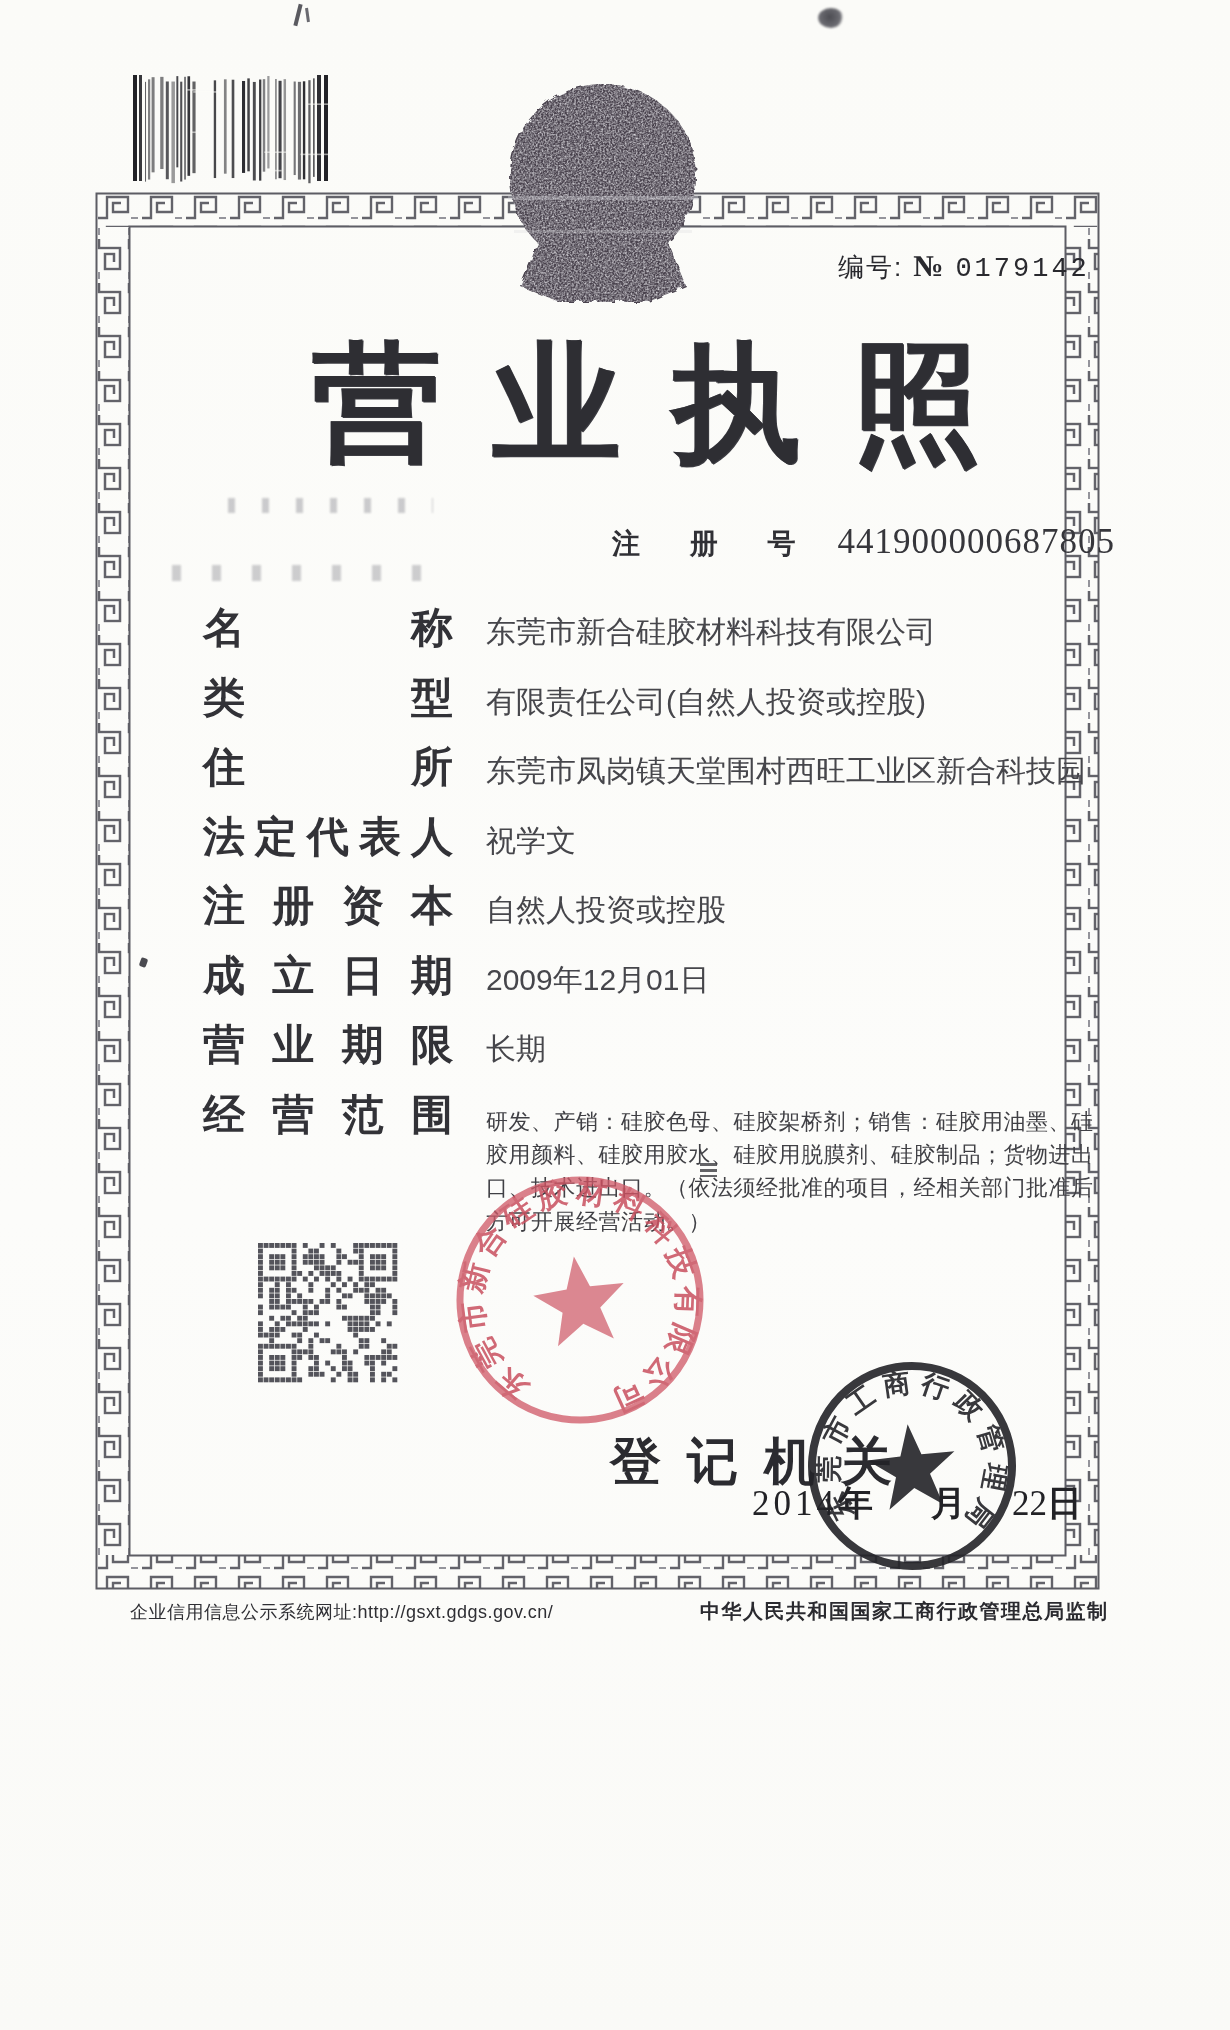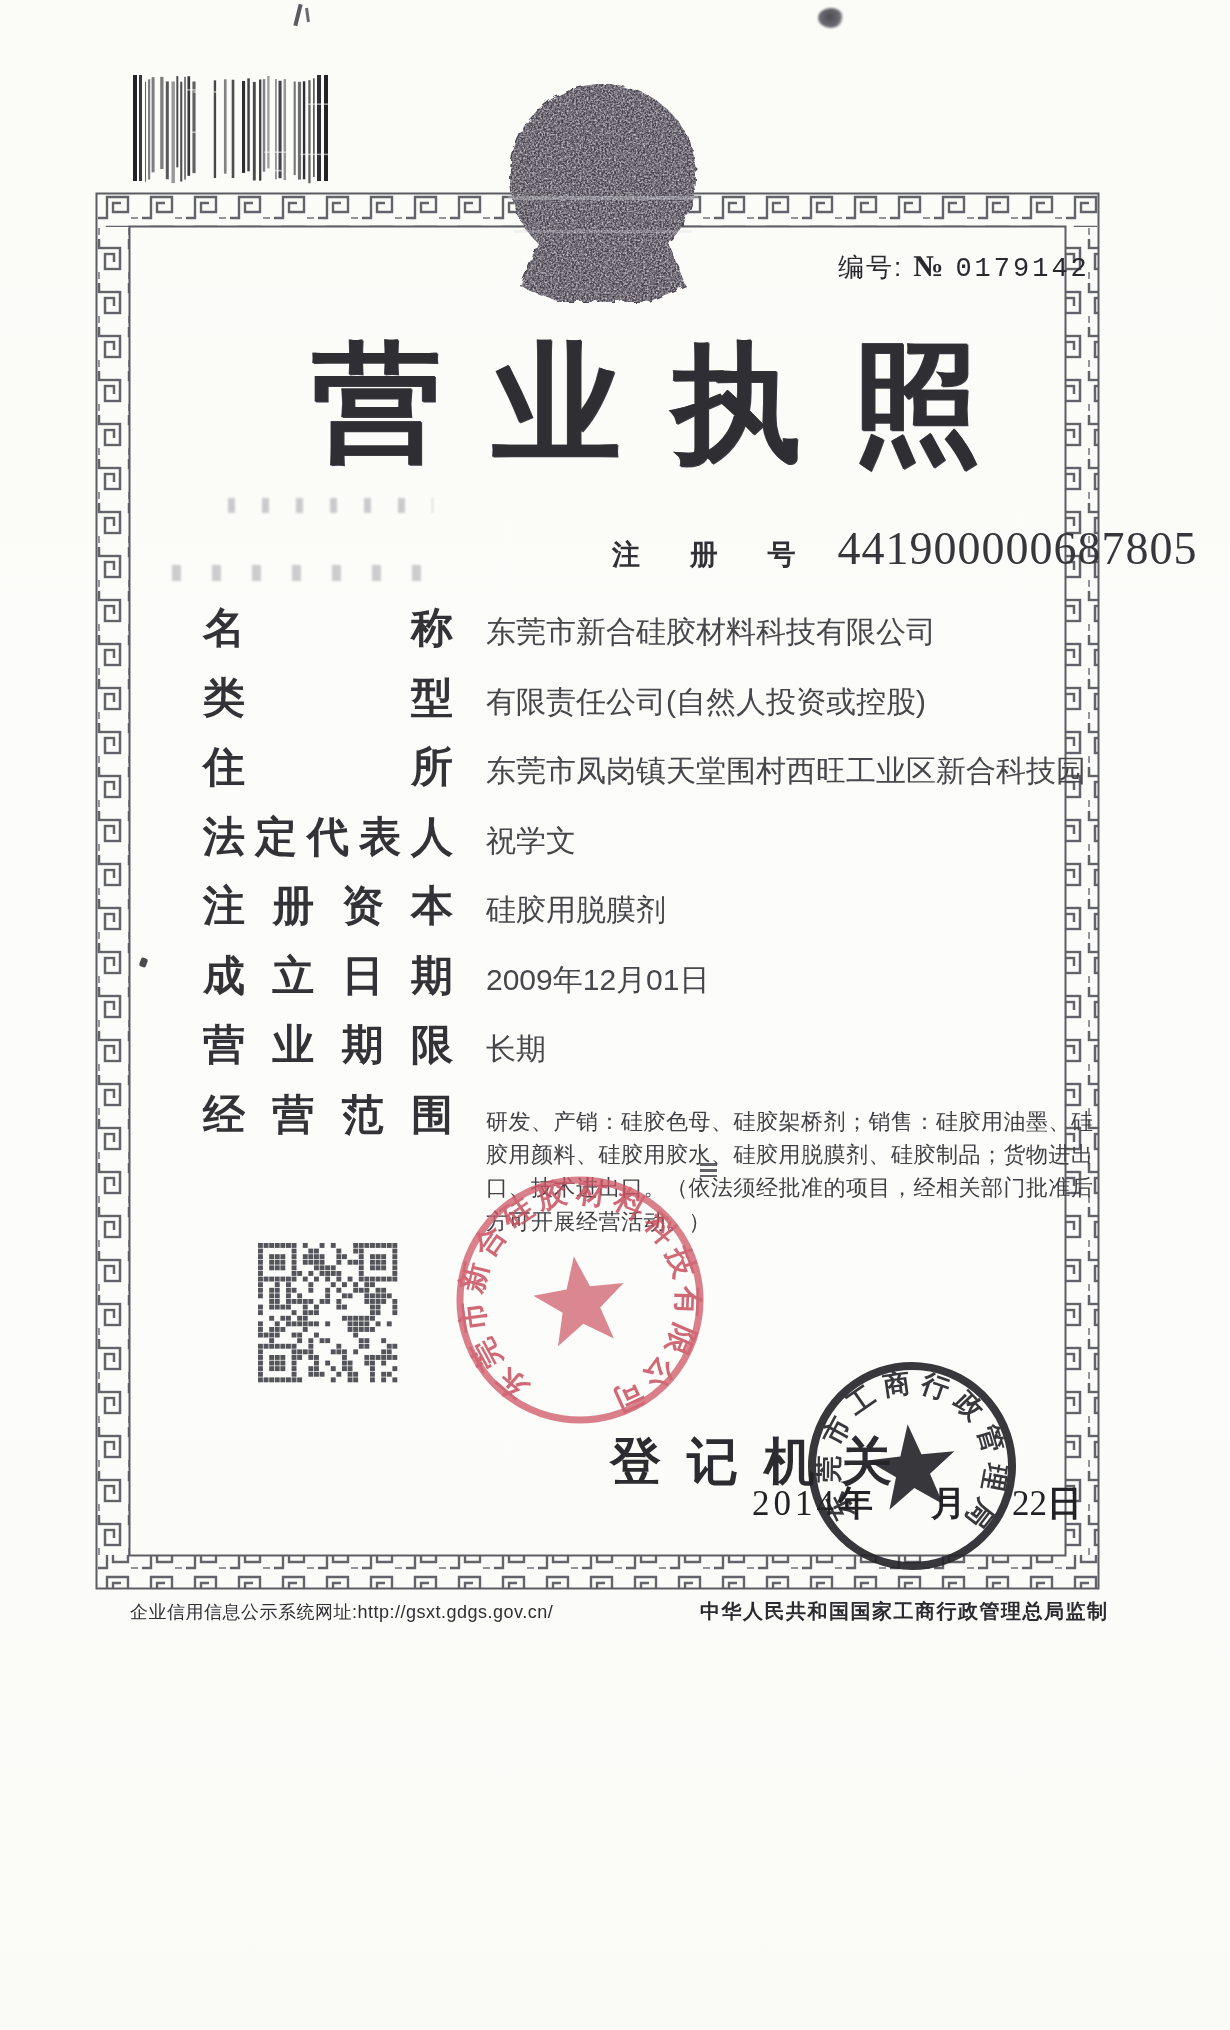--- a/index.html
+++ b/index.html
@@ -16,21 +16,21 @@
   
   .title{
     left:131px;top:318px;width:1057px;text-align:center;
     font-size:128px;font-weight:900;letter-spacing:52px;text-indent:26px;
     color:#2e2e33;font-family:"DejaVu Sans",sans-serif;
     text-shadow:1px 1px 0 #3c3c42,-0.5px -0.5px 0 #55555c;
   }
   
   .regline{left:612px;top:522px;display:flex;align-items:baseline;}
   .reg-label{font-size:28px;font-weight:600;letter-spacing:20px;color:#303035;font-family:"DejaVu Serif",serif;}
-  .reg-no{font-size:46px;color:#36363b;font-family:"Liberation Serif",serif;margin-left:22px;letter-spacing:1px;}
+  .reg-no{font-size:35px;color:#36363b;font-family:"Liberation Serif",serif;margin-left:22px;letter-spacing:1px;}
   
   .fields{left:203px;top:606px;width:910px;}
   .row{display:flex;align-items:baseline;margin-bottom:23px;}
   .flabel{width:250px;min-width:250px;display:flex;justify-content:space-between;
     font-size:42px;font-weight:700;color:#323237;font-family:"DejaVu Serif",serif;line-height:1.05;}
   .fvalue{margin-left:33px;font-size:30px;color:#46464b;width:640px;line-height:1.35;}
   .fvalue.small{font-size:22px;width:650px;line-height:1.52;letter-spacing:0.5px;color:#404045;}
   
   .registrar{left:610px;top:1428px;font-size:51px;font-weight:600;letter-spacing:26px;color:#2b2b30;font-family:"DejaVu Serif",serif;}
   .dateline{left:752px;top:1480px;font-size:35px;color:#222226;display:flex;align-items:baseline;font-family:"Liberation Serif",serif;}
@@ -191,21 +191,21 @@
       <div class="fvalue">祝学文</div>
     </div>
 
     <div class="row">
       <div class="flabel">
           <span>注</span>
           <span>册</span>
           <span>资</span>
           <span>本</span>
         </div>
-      <div class="fvalue">硅胶用脱膜剂</div>
+      <div class="fvalue">自然人投资或控股</div>
     </div>
 
     <div class="row">
       <div class="flabel">
           <span>成</span>
           <span>立</span>
           <span>日</span>
           <span>期</span>
         </div>
       <div class="fvalue">2009年12月01日</div>

